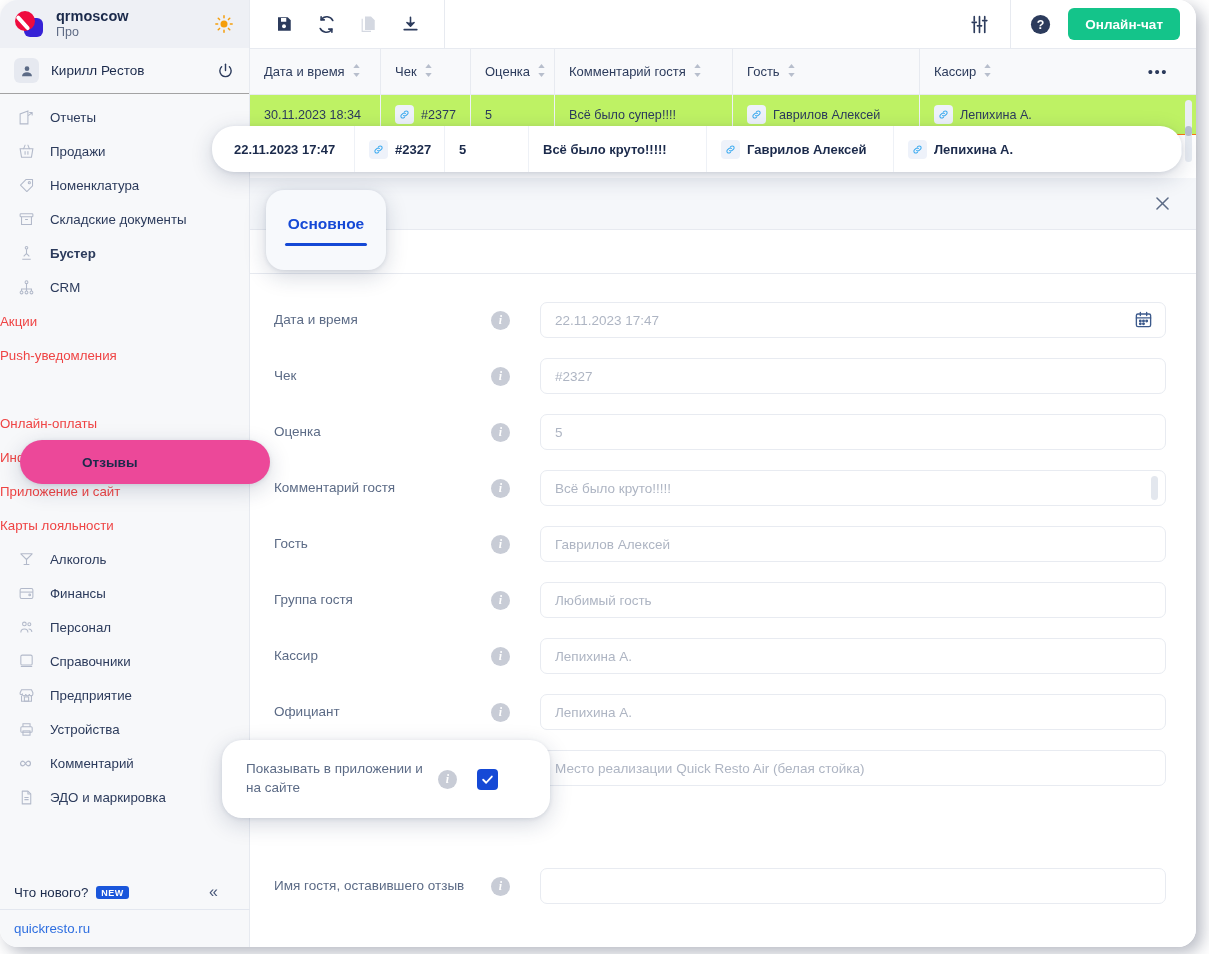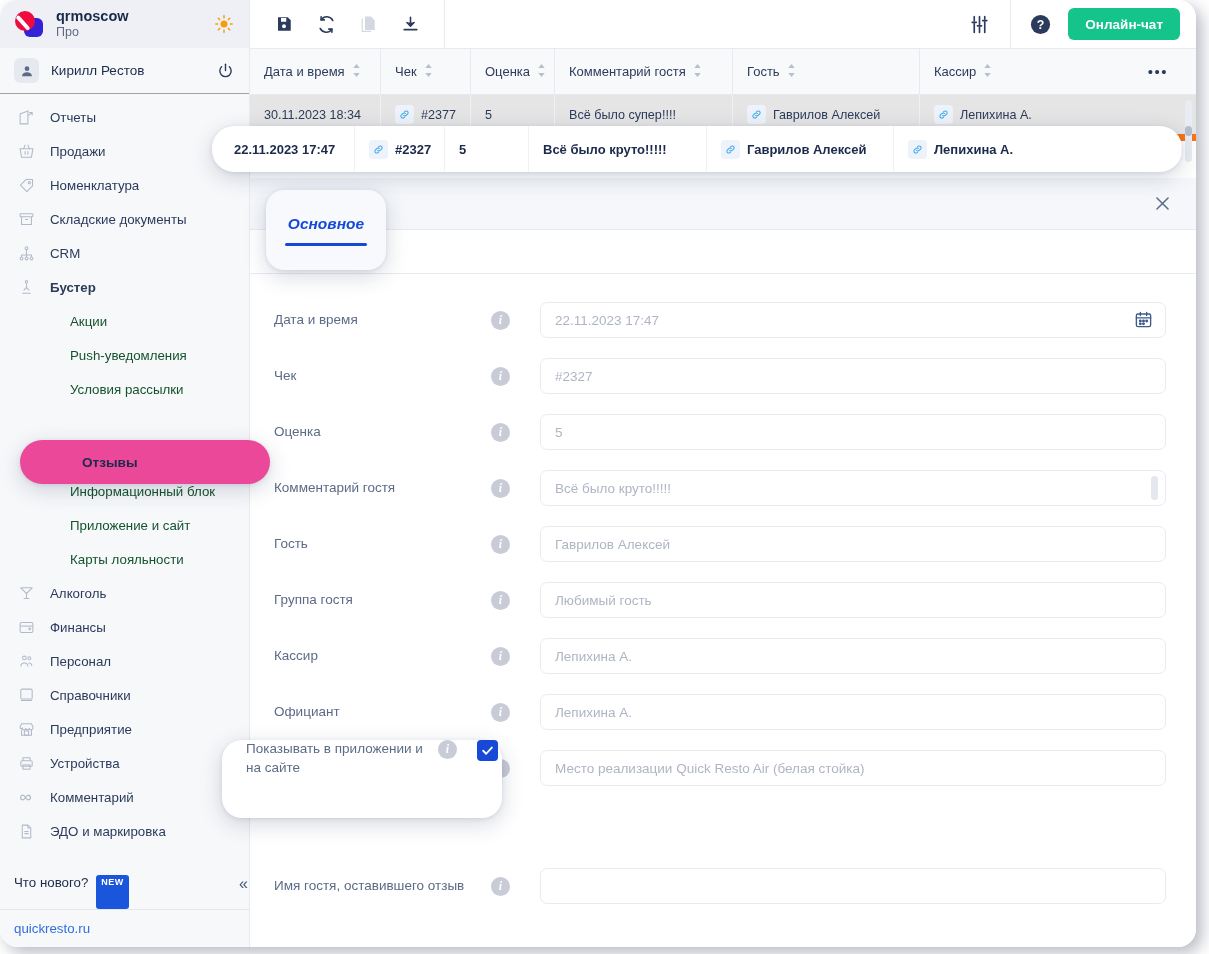--- a/index.html
+++ b/index.html
@@ -123,36 +123,35 @@
   .nav-item .nico {
     width: 24px; height: 20px; flex: none; margin-right: 12px;
     display: flex; align-items: center; justify-content: center;
     opacity: .55;
   }
   .nav-item.bold { font-weight: bold; }
   .nav-sub {
     height: 34px;
     display: flex;
     align-items: center;
-    padding-left: 70px;
     box-sizing: border-box;
     font-size: 13.3px;
-    color: #14532d;
+    color: #ef4444;
     cursor: pointer;
   }
 
   .side-footer {
     position: absolute;
     left: 0; bottom: 0;
     width: 250px;
     box-sizing: border-box;
   }
   .whatsnew {
-    display: flex; 
-    padding: 0 2px 0 14px;
+    display: flex; align-items: center;
+    padding: 0 32px 0 14px;
     height: 34px;
     font-size: 13.3px;
     color: #1b2a4b;
     cursor: pointer;
   }
   .new-badge {
     margin-left: 8px;
     background: #1a56db;
     color: #fff;
     font-size: 9px;
@@ -240,22 +239,22 @@
     border-right: 1px solid #e7eaf0;
     cursor: pointer;
     white-space: nowrap;
   }
   .sorter { margin-left: 7px; opacity: .6; }
   .th.last { border-right: none; flex: 1; justify-content: flex-end; }
   .dots { letter-spacing: 1.5px; color: #2c3b5c; font-size: 15px; cursor: pointer; padding-right: 14px;}
   .trow {
     display: flex;
     height: 39px;
-    border-bottom: 7px solid #f97316;
-    background: #e5e5e5;
+    border-bottom: 1px solid #f97316;
+    background: #bef264;
   }
   .td {
     display: flex; align-items: center;
     font-size: 12.6px; color: #2c3b5c;
     padding: 0 14px;
     box-sizing: border-box;
     border-right: 1px solid #eef1f6;
     white-space: nowrap;
     overflow: hidden;
   }
@@ -419,21 +418,20 @@
   
   .spot-tab {
     left: 266px; top: 190px;
     width: 120px; height: 80px;
     display: flex;
     align-items: center;
     justify-content: center;
     flex-direction: column;
     background: #f7f9fc;
     border-radius: 18px;
-    font-style: italic;
   }
   .spot-tab .tl {
     font-size: 15.5px; font-weight: bold; color: #1549d6;
     margin-bottom: 10px;
   }
   .spot-tab .ul {
     width: 82px; height: 3px; background: #1549d6; border-radius: 2px;
   }
 
   
@@ -447,23 +445,24 @@
     padding-left: 62px;
     box-sizing: border-box;
     font-size: 13.6px;
     font-weight: bold;
     color: #1b2a4b;
   }
 
   
   .spot-check {
     left: 222px; top: 740px;
-    width: 280px; height: 78px;
+    width: 328px; height: 78px;
     border-radius: 20px;
     display: flex;
+    align-items: center;
     padding-left: 24px;
     box-sizing: border-box;
   }
   .spot-check .lbl {
     width: 180px;
     font-size: 13.5px;
     color: #5c6b86;
     line-height: 1.38;
   }
   .spot-check .finfo { margin: 0 20px 0 12px; }
@@ -548,51 +547,48 @@
         <span class="nico">
           <svg width="17" height="17" viewBox="0 0 24 24" fill="none" stroke="#7b87a3" stroke-width="1.5">
                 <rect x="3" y="4" width="18" height="4" rx="1"></rect>
                 <path d="M5 8v11h14V8"></path>
                 <path d="M10 12h4"></path>
               </svg>
         </span>
         <span>Складские документы</span>
       </div>
 
+      <div class="nav-item bold">
+        <span class="nico">
+          <svg width="17" height="17" viewBox="0 0 24 24" fill="none" stroke="#7b87a3" stroke-width="1.5">
+                <circle cx="12" cy="4" r="1.8"></circle>
+                <path d="M12 6v6M8 16l4-4 4 4M6 20h12"></path>
+              </svg>
+        </span>
+        <span>Бустер</span>
+      </div>
+
       <div class="nav-item">
         <span class="nico">
           <svg width="17" height="17" viewBox="0 0 24 24" fill="none" stroke="#7b87a3" stroke-width="1.5">
                 <circle cx="12" cy="4.5" r="2"></circle>
                 <circle cx="5" cy="19" r="2"></circle>
                 <circle cx="12" cy="19" r="2"></circle>
                 <circle cx="19" cy="19" r="2"></circle>
                 <path d="M12 6.5v5M5 17v-3h14v3M12 11.5V17"></path>
               </svg>
         </span>
         <span>CRM</span>
       </div>
 
-      <div class="nav-item bold">
-        <span class="nico">
-          <svg width="17" height="17" viewBox="0 0 24 24" fill="none" stroke="#7b87a3" stroke-width="1.5">
-                <circle cx="12" cy="4" r="1.8"></circle>
-                <path d="M12 6v6M8 16l4-4 4 4M6 20h12"></path>
-              </svg>
-        </span>
-        <span>Бустер</span>
-      </div>
-
       <div class="nav-sub">
             <span>Акции</span>
           </div>
       <div class="nav-sub">
             <span>Push-уведомления</span>
-          </div>
-      <div class="nav-sub">
-            <span>Условия рассылки</span>
           </div>
       <div class="nav-sub" style="visibility:hidden">
             <span>Отзывы</span>
           </div>
       <div class="nav-sub">
             <span>Онлайн-оплаты</span>
           </div>
       <div class="nav-sub">
             <span>Информационный блок</span>
           </div>

